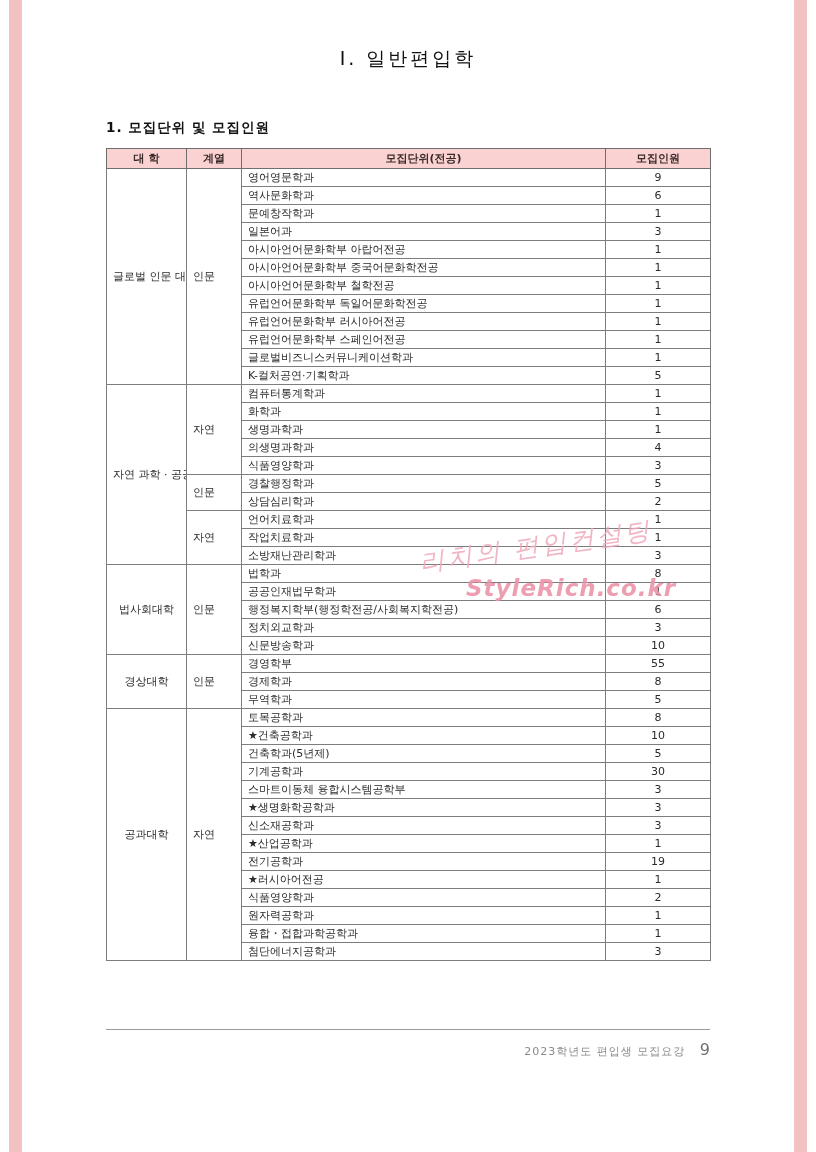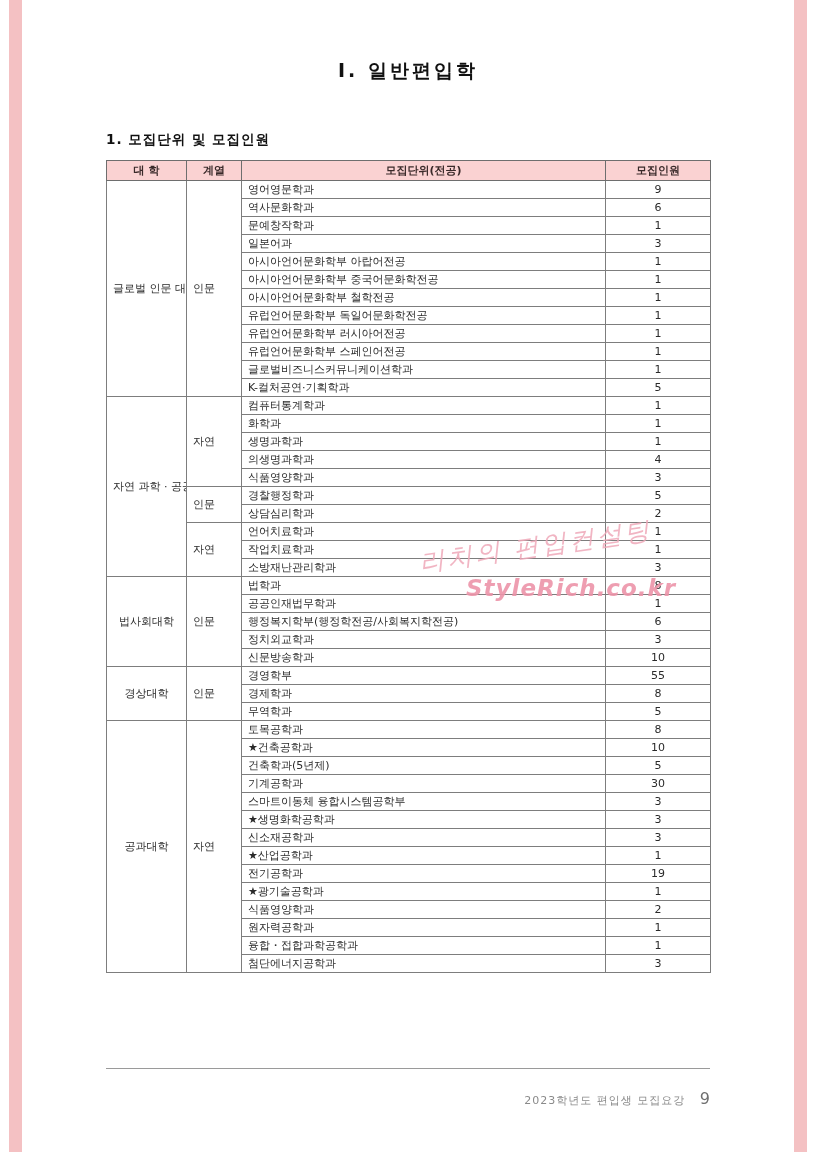--- a/index.html
+++ b/index.html
@@ -9,22 +9,22 @@
     position:relative; width:816px; height:1152px; background:#ffffff;
     margin:0 auto; overflow:hidden;
   }
   .accent-bar {
     position:absolute; top:0; height:1152px; width:13px;
   }
   .accent-bar.left { left:9px; }
   .accent-bar.right { right:9px; }
 
   .doc-title {
-    padding-top:58px; text-align:center;
-    font-size:19px; font-weight:bold; color:#111;
+    padding-top:46px; text-align:center;
+    font-size:19px; font-weight:normal; color:#111;
     letter-spacing:3px;
   }
   .section-heading {
     margin:47px 0 11px 106px;
     font-size:13.5px; font-weight:bold; color:#111;
     letter-spacing:1px;
   }
 
   table.roster {
     border-collapse:collapse;
@@ -79,24 +79,24 @@
     margin:14px 0 0 48px;
     font-weight:bold;
     font-size:23px;
     letter-spacing:1px;
     color:rgba(236,148,168,0.9);
     white-space:nowrap;
     font-style:italic;
   }
 
   .footer {
-    position:absolute; left:106px; top:1068px; width:604px;
+    position:absolute; left:106px; top:1029px; width:604px;
     border-top:1px solid #9a9a9a;
     text-align:right;
-    padding-top:20px;
+    padding-top:10px;
     font-size:11px;
     color:#8a8a8a;
     letter-spacing:1px;
   }
   .footer .page-num {
     font-size:16px;
     color:#6f6f6f;
     margin-left:10px;
     letter-spacing:0;
   }
@@ -299,21 +299,21 @@
         </tr>
         <tr>
           <td class="major">★산업공학과</td>
           <td class="count">1</td>
         </tr>
         <tr>
           <td class="major">전기공학과</td>
           <td class="count">19</td>
         </tr>
         <tr>
-          <td class="major">★광기술공학과</td>
+          <td class="major">★러시아어전공</td>
           <td class="count">1</td>
         </tr>
         <tr>
           <td class="major">식품영양학과</td>
           <td class="count">2</td>
         </tr>
         <tr>
           <td class="major">원자력공학과</td>
           <td class="count">1</td>
         </tr>

